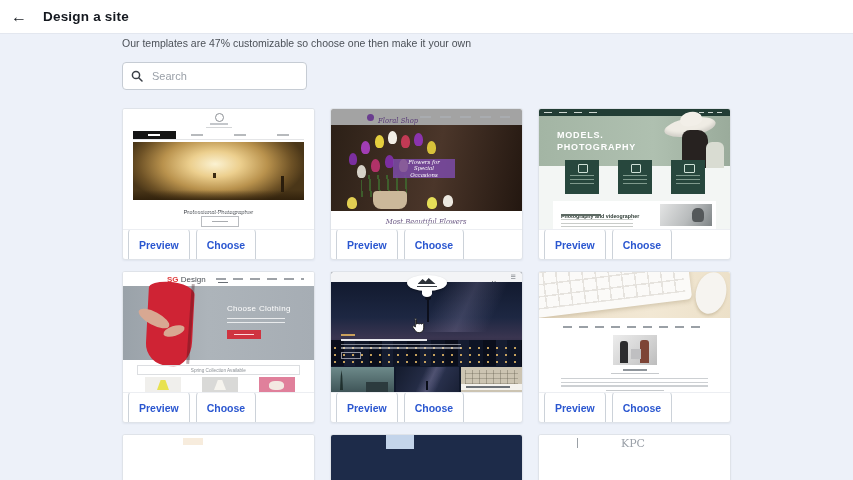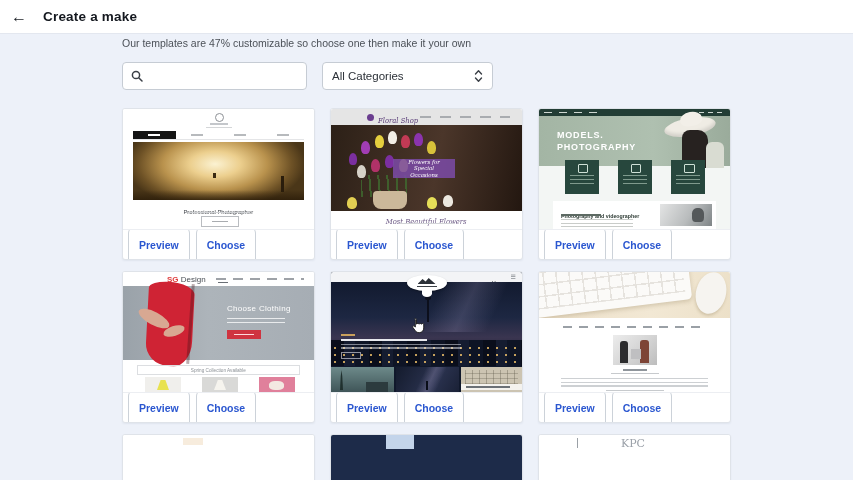--- a/index.html
+++ b/index.html
@@ -39,39 +39,33 @@
   
   #cursor{position:absolute;left:409px;top:316px;width:17px;height:19px;z-index:9;pointer-events:none;}
 </style>
 </head>
 <body>
 
 <div id="page">
 
   <div id="appbar">
     <span id="back">←</span>
-    <h1>Create a make</h1>
+    <h1>Design a site</h1>
   </div>
 
   <div id="content">
     <p id="page-sub">Our templates are 47% customizable so choose one then make it your own</p>
 
     <div id="toolbar">
       <div class="field" id="search-box">
         <svg width="12" height="12" viewBox="0 0 12 12">
           <circle cx="5" cy="5" r="3.6" fill="none" stroke="#3a3f46" stroke-width="1.5"></circle>
           <line x1="8" y1="8" x2="11" y2="11" stroke="#3a3f46" stroke-width="1.5" stroke-linecap="round"></line>
         </svg>
-      </div>
-      <div class="field" id="cat-select">
-        <span class="val">All Categories</span>
-        <svg width="9" height="14" viewBox="0 0 9 14">
-          <path d="M1.5 5 L4.5 1.8 L7.5 5" fill="none" stroke="#3a3f46" stroke-width="1.4" stroke-linecap="round" stroke-linejoin="round"></path>
-          <path d="M1.5 9 L4.5 12.2 L7.5 9" fill="none" stroke="#3a3f46" stroke-width="1.4" stroke-linecap="round" stroke-linejoin="round"></path>
-        </svg>
+        <input type="text" placeholder="Search" style="">
       </div>
     </div>
 
     <div id="grid">
 
       <div class="card">
         <div class="thumb">
           <div class="abs" style="left:50%;top:4px;width:7px;height:7px;margin-left:-4px;border:1.4px solid #8d9196;border-radius:50%;"></div>
           <div class="bar" style="left:50%;top:14px;width:18px;height:1.6px;margin-left:-9px;"></div>
           <div class="bar" style="left:50%;top:17.5px;width:26px;height:1.6px;margin-left:-13px;background:#d4d6d8;"></div>
@@ -104,21 +98,21 @@
           </div>
         </div>
         <div class="cardfoot">
           <button class="cbtn">Preview</button>
           <button class="cbtn">Choose</button>
         </div>
       </div>
 
       <div class="card">
         <div class="thumb">
-          <div class="abs" style="left:0;top:0;right:0;height:16px;background:#e5e5e5;">
+          <div class="abs" style="left:0;top:0;right:0;height:16px;background:#a3a3a3;">
             <div class="abs" style="left:36px;top:4.5px;width:7px;height:7px;border-radius:50%;background:#6a3d8f;"></div>
             <div class="t" style="left:47px;top:3px;color:#5a3d78;font-family:'DejaVu Serif',serif;font-style:italic;">
               <span class="scl" style="font-size:11px;">Floral Shop</span>
             </div>
             <div class="abs" style="right:12px;top:7px;width:90px;height:1.8px;background:
                  repeating-linear-gradient(90deg,#a9acb0 0 11px,transparent 11px 20px);"></div>
           </div>
           <div class="abs" style="left:0;top:16px;right:0;height:86px;background:linear-gradient(100deg,#2c2017 0%,#4b362a 55%,#231710 100%);">
 
             <div class="abs" style="left:18px;top:28px;width:8px;height:12px;border-radius:50% 50% 40% 40%;background:#7b2fa0;"></div>

